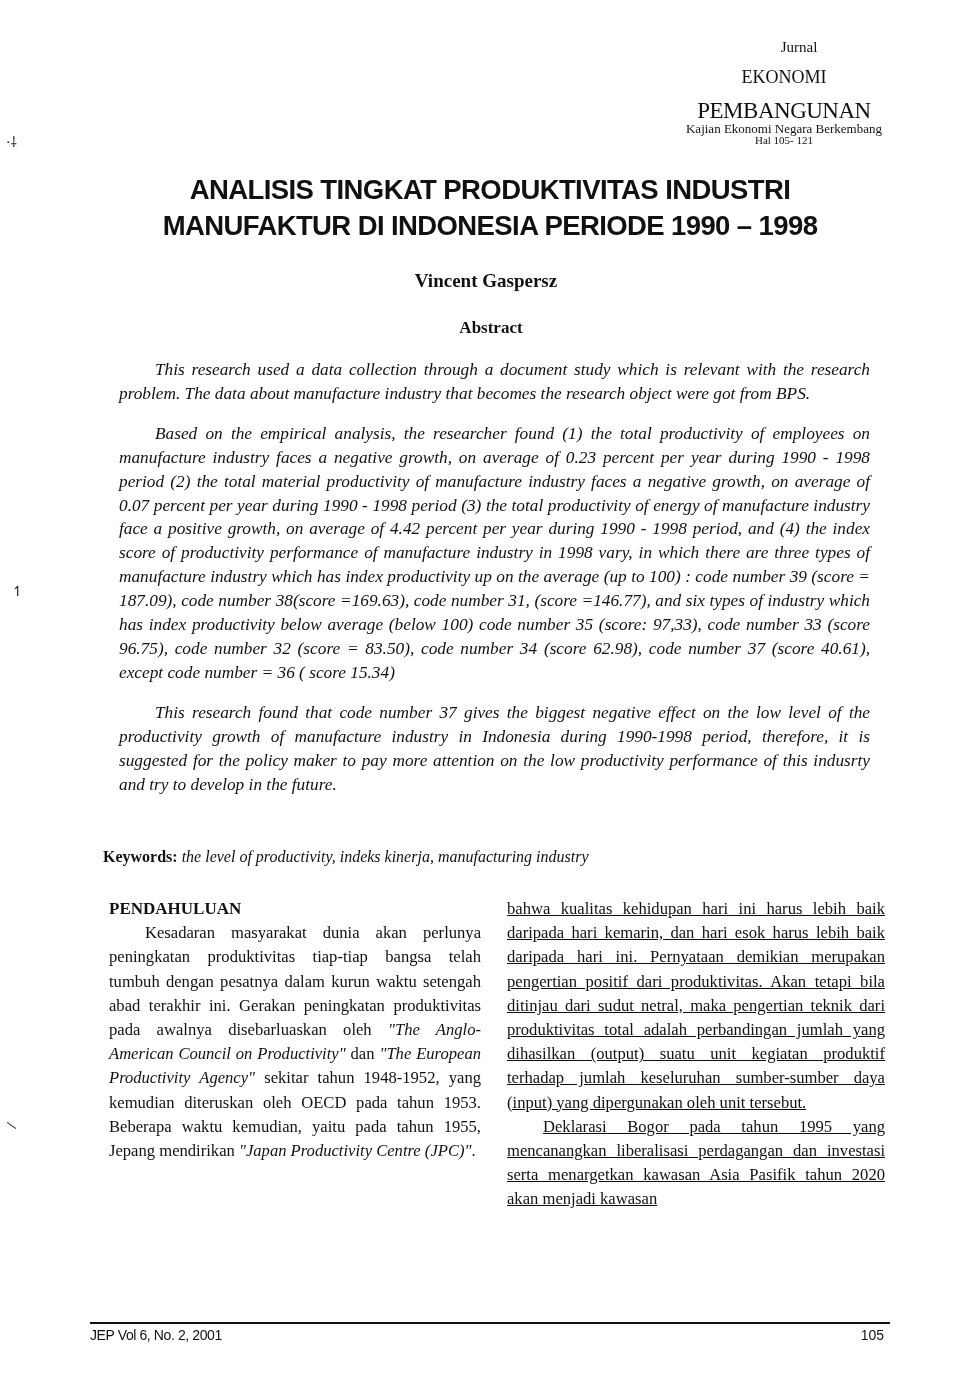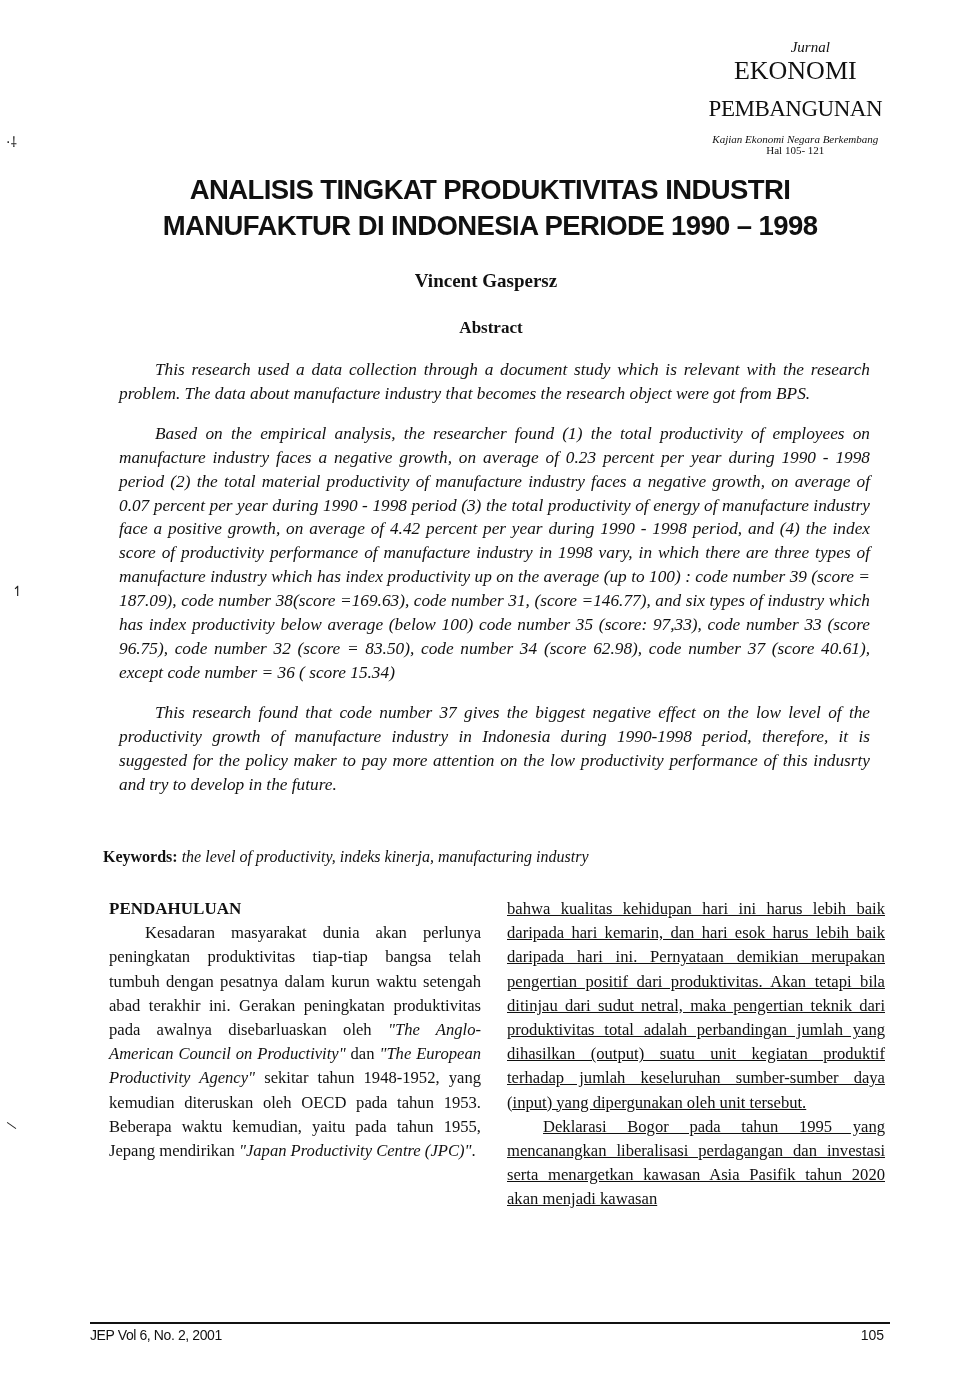--- a/index.html
+++ b/index.html
@@ -1,24 +1,24 @@
 <!DOCTYPE html>
 <html><head>
 <meta charset="utf-8">
 <style>
   html, body { margin: 0; padding: 0; background: #ffffff; }
   body { width: 972px; height: 1378px; position: relative; overflow: hidden; color: #111; }
   .page { position: absolute; left: 0; top: 0; width: 972px; height: 1378px; }
 
   
   .masthead { position: absolute; right: 90px; top: 40px; text-align: center; font-family: "Liberation Serif", "DejaVu Serif", serif; line-height: 1; }
-  .mh-jurnal { font-style: italic; font-size: 15px; margin-left: 30px; }
-  .mh-ekonomi { font-size: 26px; letter-spacing: 0px; margin-top: 3px; }
+  .mh-jurnal { font-size: 15px; margin-left: 30px; }
+  .mh-ekonomi { font-size: 18px; letter-spacing: 0px; margin-top: 13px; }
   .mh-pemb { font-size: 23px; letter-spacing: -0.5px; margin-top: 13px; }
-  .mh-sub { font-style: italic; font-size: 11px; margin-top: 14px; }
+  .mh-sub { font-size: 13px; margin-top: 0; }
   .mh-hal { font-size: 11px; margin-top: 0px; }
 
   .speck { position: absolute; font-family: "DejaVu Sans", sans-serif; color: #222; font-size: 14px; }
 
   
   .title { position: absolute; left: 100px; width: 780px; top: 172px; text-align: center; font-family: "Liberation Sans", "DejaVu Sans", sans-serif; font-weight: bold; font-size: 27.5px; line-height: 36px; letter-spacing: -0.6px; }
   .author { position: absolute; left: 0; width: 972px; top: 270px; text-align: center; font-family: "Liberation Serif", serif; font-weight: bold; font-size: 19px; }
 
   
   .abs-head { position: absolute; left: 0; width: 982px; top: 318px; text-align: center; font-family: "Liberation Serif", serif; font-weight: bold; font-size: 17px; }

